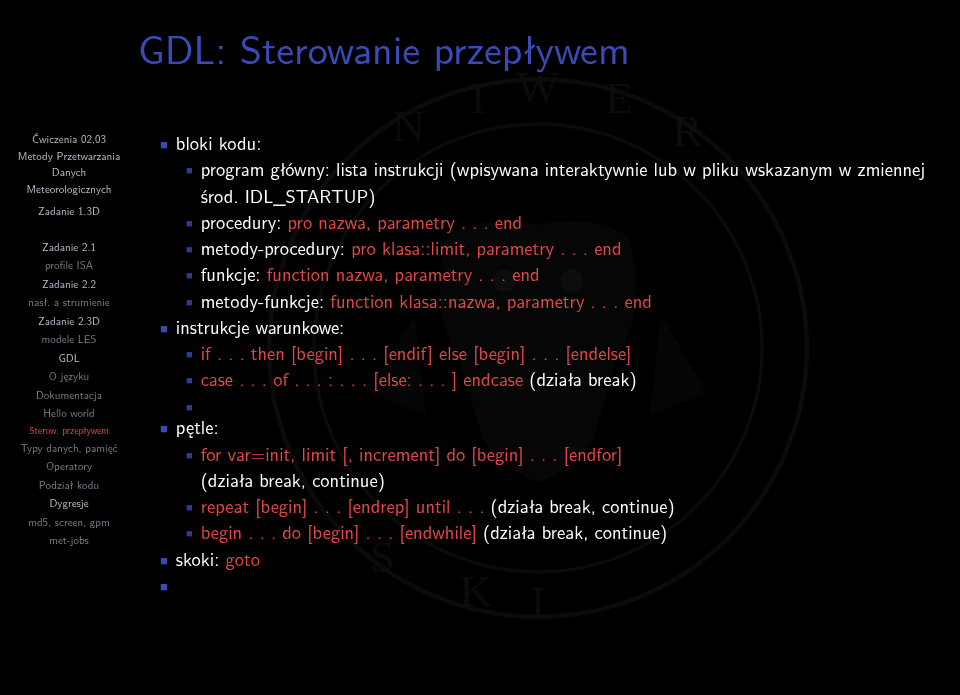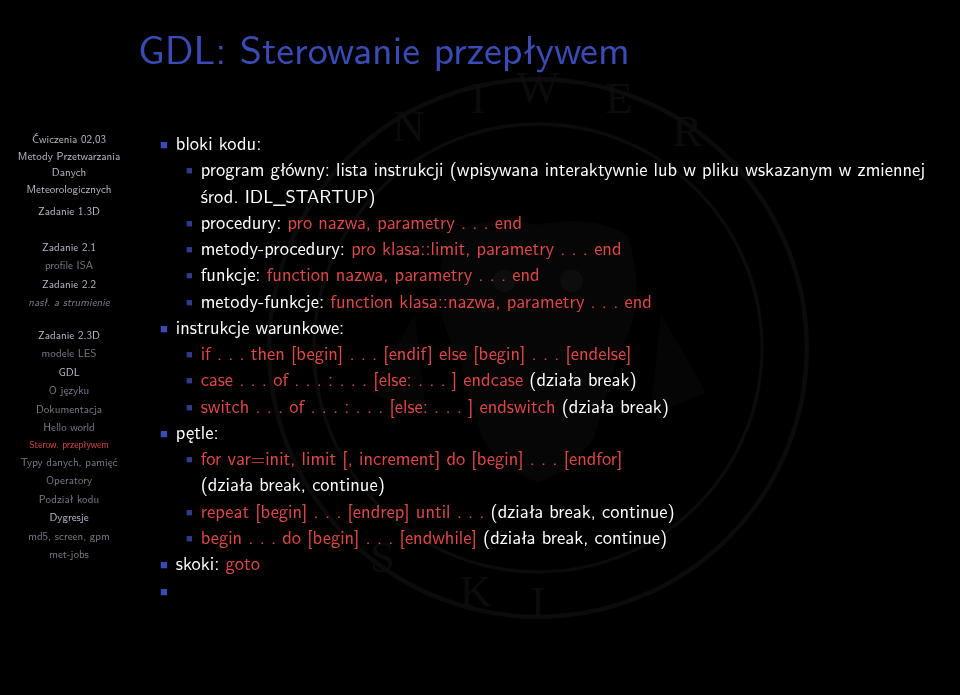--- a/index.html
+++ b/index.html
@@ -91,21 +91,21 @@
       </div>
       <div class="side-group" style="margin-bottom: 2px;">
         <div class="side-main">Zadanie 2.1</div>
       </div>
       <div class="side-group" style="margin-bottom: 2px;">
         <div class="side-sub">profile ISA</div>
       </div>
       <div class="side-group" style="margin-bottom: 2px;">
         <div class="side-main">Zadanie 2.2</div>
       </div>
-      <div class="side-group" style="margin-bottom: 16px; font-style: italic;">
+      <div class="side-group" style="margin-bottom: 2px;">
         <div class="side-sub">nasł. a strumienie</div>
       </div>
       <div class="side-group" style="margin-bottom: 2px;">
         <div class="side-main">Zadanie 2.3D</div>
       </div>
       <div class="side-group" style="margin-bottom: 2px;">
         <div class="side-sub">modele LES</div>
       </div>
       <div class="side-group" style="margin-bottom: 2px;">
         <div class="side-main">GDL</div>
@@ -187,21 +187,20 @@
       <span class="red">if . . . then [begin] . . . [endif] else [begin] . . . [endelse]</span>
       </div>
 
     <div class="bl lvl2">
         <span class="sq">■</span>
       <span><span class="red">case . . . of . . . : . . . [else: . . . ] endcase</span><span class="txt"> (działa break)</span></span>
       </div>
 
     <div class="bl lvl2">
         <span class="sq">■</span>
-      <span><span class="red">switch . . . of . . . : . . . [else: . . . ] endswitch</span><span class="txt"> (działa break)</span></span>
       </div>
 
     <div class="bl lvl1">
         <span class="sq">■</span>
       <span class="txt">pętle:</span>
       </div>
 
     <div class="bl lvl2">
         <span class="sq">■</span>
       <span><span class="red">for var=init, limit [, increment] do [begin] . . . [endfor]</span><br>

